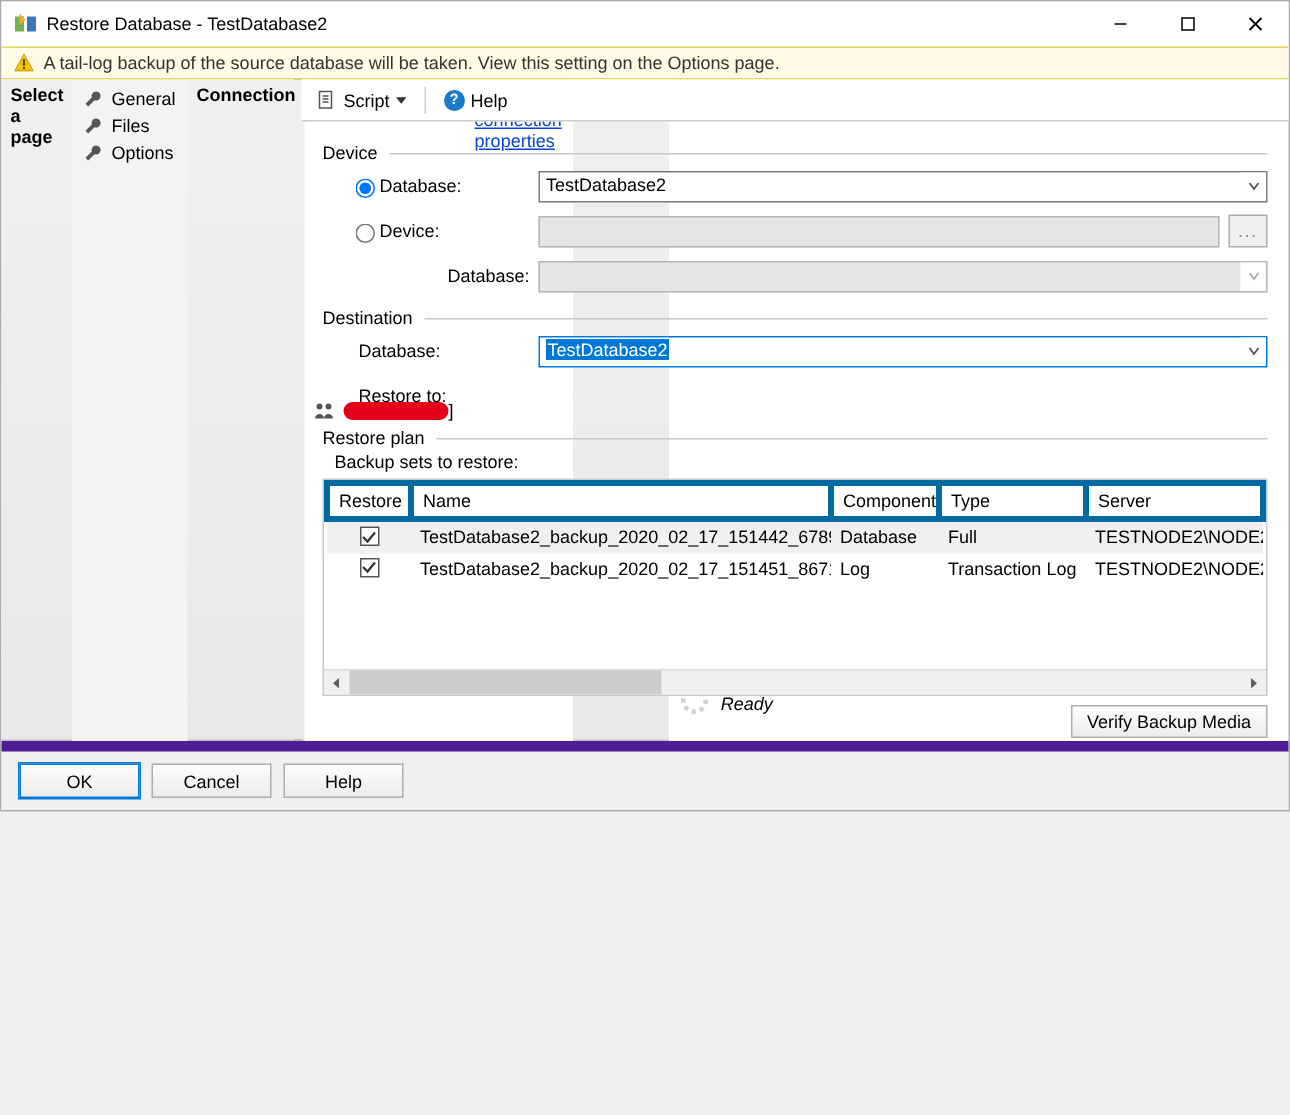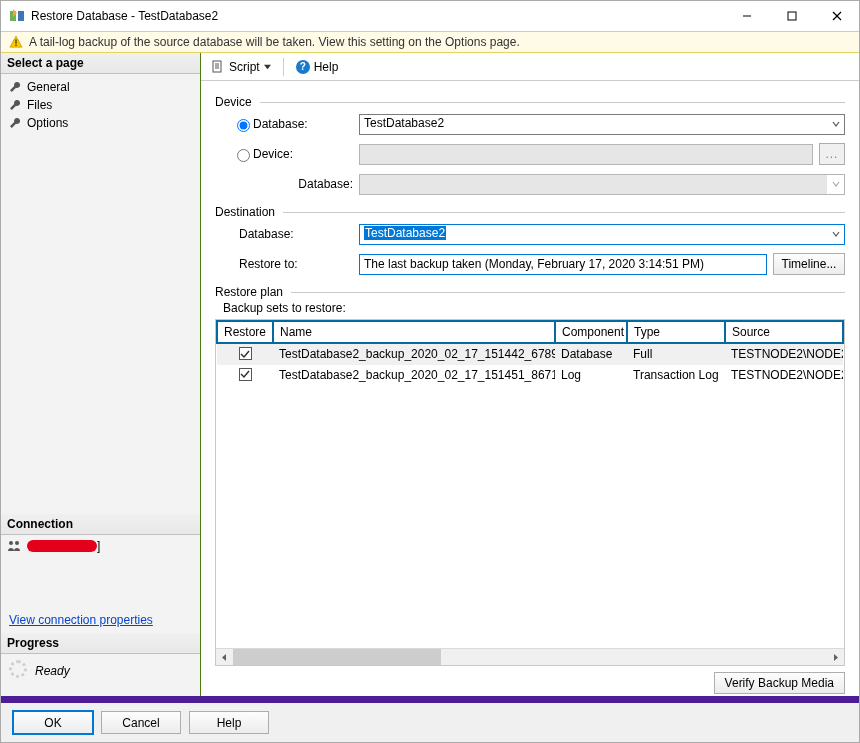--- a/index.html
+++ b/index.html
@@ -1,30 +1,30 @@
 <!DOCTYPE html>
 <html><head>
 <meta charset="utf-8">
 <style>
   * { box-sizing: border-box; font-family: "Segoe UI", Tahoma, sans-serif; font-size: 12px; }
   html, body { margin: 0; padding: 0; width: 860px; height: 743px; background: #f0f0f0; overflow: hidden; }
-  .window { width: 860px; height: 743px; background: #ffffff; border: 1px solid #aaa; display: flex; flex-direction: column; }
+  .window { width: 860px; height: 541px; background: #ffffff; border: 1px solid #aaa; display: flex; flex-direction: column; }
   
   .titlebar { height: 30px; display: flex; align-items: center; padding: 0 0 0 8px; background: #ffffff; }
   .titlebar .icon-app { width: 16px; height: 16px; margin-right: 6px; }
   .titlebar .title { flex: 1; color: #000; }
   .titlebar .win-buttons { display: flex; height: 100%; }
   .titlebar .win-btn { width: 45px; display: flex; align-items: center; justify-content: center; }
   .titlebar .win-btn svg { width: 10px; height: 10px; }
   
   .warning-bar { height: 22px; background: #fffbe6; border-top: 1px solid #e3d55b; border-bottom: 1px solid #e3d55b; display: flex; align-items: center; padding: 0 8px; color: #333; }
   .warning-bar .warn-icon { width: 14px; height: 14px; margin-right: 6px; }
   
   .body-split { flex: 1; display: flex; min-height: 0; }
-  .left-pane { width: 200px; background: #f3f3f3; border-right: 1px solid #4d7c0f; display: flex; flex-direction: column; }
+  .left-pane { width: 200px; background: #f3f3f3; border-right: 5px solid #4d7c0f; display: flex; }
   .left-header { background: linear-gradient(#f0f0f0,#e8e8e8); padding: 3px 6px; font-weight: bold; border-bottom: 1px solid #c0c0c0; }
   .left-list { padding: 4px 0; }
   .left-item { display: flex; align-items: center; padding: 2px 8px; color: #000; }
   .left-item svg { width: 12px; height: 12px; margin-right: 6px; }
   .left-pane .spacer { flex: 1; }
   .conn-detail { display: flex; align-items: center; padding: 4px 6px; }
   .conn-detail svg { width: 14px; height: 14px; margin-right: 4px; }
   .redact { display:inline-block; width:70px; height:12px; background:#e4001b; border-radius:6px; margin-left:2px; vertical-align:middle; }
   .link { color: #0645cc; text-decoration: underline; padding: 6px 8px; display: inline-block; }
   .progress-row { display: flex; align-items: flex-end; padding: 6px 8px 18px 8px; font-style: italic; }
@@ -53,21 +53,21 @@
   .dest-db-input { border:1px solid #0078d7 !important; }
   .dest-db-input .sel { background:#0078d7; color:#fff; padding:0 1px; }
   .btn { height:22px; border:1px solid #adadad; background:linear-gradient(#fdfdfd,#ececec); padding:0 10px; display:flex; align-items:center; justify-content:center; }
   .btn-small { width:28px; padding:0; }
   .btn-disabled { color:#a0a0a0; background:#f0f0f0; }
   .ellipsis-dots { letter-spacing:1px; color:#888; }
   .restore-to-box { flex:1; height:21px; border:1px solid #0078d7; background:#fff; padding:1px 4px; display:flex; align-items:center; }
   
   .grid-wrap { flex:1; min-height:0; border:1px solid #c8c8c8; background:#fff; margin-top:4px; display:flex; flex-direction:column; overflow:hidden; }
   table.grid { border-collapse:collapse; width:100%; table-layout:fixed; }
-  table.grid th { background:#fff; border:2px solid #0369a1; font-weight:normal; text-align:left; padding:3px 6px; height:22px; }
+  table.grid th { background:#fff; border:4px solid #0369a1; font-weight:normal; text-align:left; padding:3px 6px; height:22px; }
   table.grid td { border:0; padding:3px 6px; height:20px; white-space:nowrap; overflow:hidden; text-overflow:clip; }
   table.grid tr.sel td { background:#f0f0f0; }
   .chk { width:13px; height:13px; border:1px solid #555; display:inline-flex; align-items:center; justify-content:center; background:#fff; }
   .chk svg { width:10px; height:10px; }
   .grid-body { flex:1; overflow:hidden; }
   .hscroll { height:17px; background:#f0f0f0; border-top:1px solid #dadada; display:flex; align-items:center; }
   .hscroll .arrow-btn { width:17px; height:17px; display:flex; align-items:center; justify-content:center; }
   .hscroll .track { flex:1; height:17px; position:relative; }
   .hscroll .thumb { position:absolute; left:0; width:35%; top:0; height:17px; background:#cdcdcd; }
   .below-grid { display:flex; justify-content:flex-end; padding:6px 0 2px 0; }
@@ -254,26 +254,20 @@
                   <svg viewBox="0 0 8 8">
                     <polyline points="1,2 4,6 7,2" fill="none" stroke="#555" stroke-width="1.2"></polyline>
                   </svg>
                 </div>
             </div>
           </div>
         </div>
         <div class="form-row">
           <div class="indent"></div>
           <div class="label-col-wide"><span>Restore to:</span></div>
-          <div class="field-col">
-            <div class="restore-to-box">The last backup taken (Monday, February 17, 2020 3:14:51 PM)</div>
-            <div class="btn" style="width:72px">
-                <span>Timeline...</span>
-              </div>
-          </div>
         </div>
 
         <div class="group-header">
           <span class="lbl">Restore plan</span>
           <div class="hline"></div>
         </div>
         <div style="padding:2px 0 0 8px">Backup sets to restore:</div>
 
         <div class="grid-wrap">
           <table class="grid">
@@ -283,21 +277,21 @@
                 <col style="width:72px">
                 <col style="width:98px">
                 <col style="width:118px">
             </colgroup>
             <thead>
               <tr>
                 <th>Restore</th>
                 <th>Name</th>
                 <th>Component</th>
                 <th>Type</th>
-                <th>Source</th>
+                <th>Server</th>
               </tr>
             </thead>
             <tbody>
               <tr class="sel">
                 <td style="text-align:center"><span class="chk">
                       <svg viewBox="0 0 10 10">
                         <polyline points="1,5 4,8 9,2" fill="none" stroke="#333" stroke-width="1.5"></polyline>
                       </svg>
                     </span></td>
                 <td>TestDatabase2_backup_2020_02_17_151442_6789609</td>

